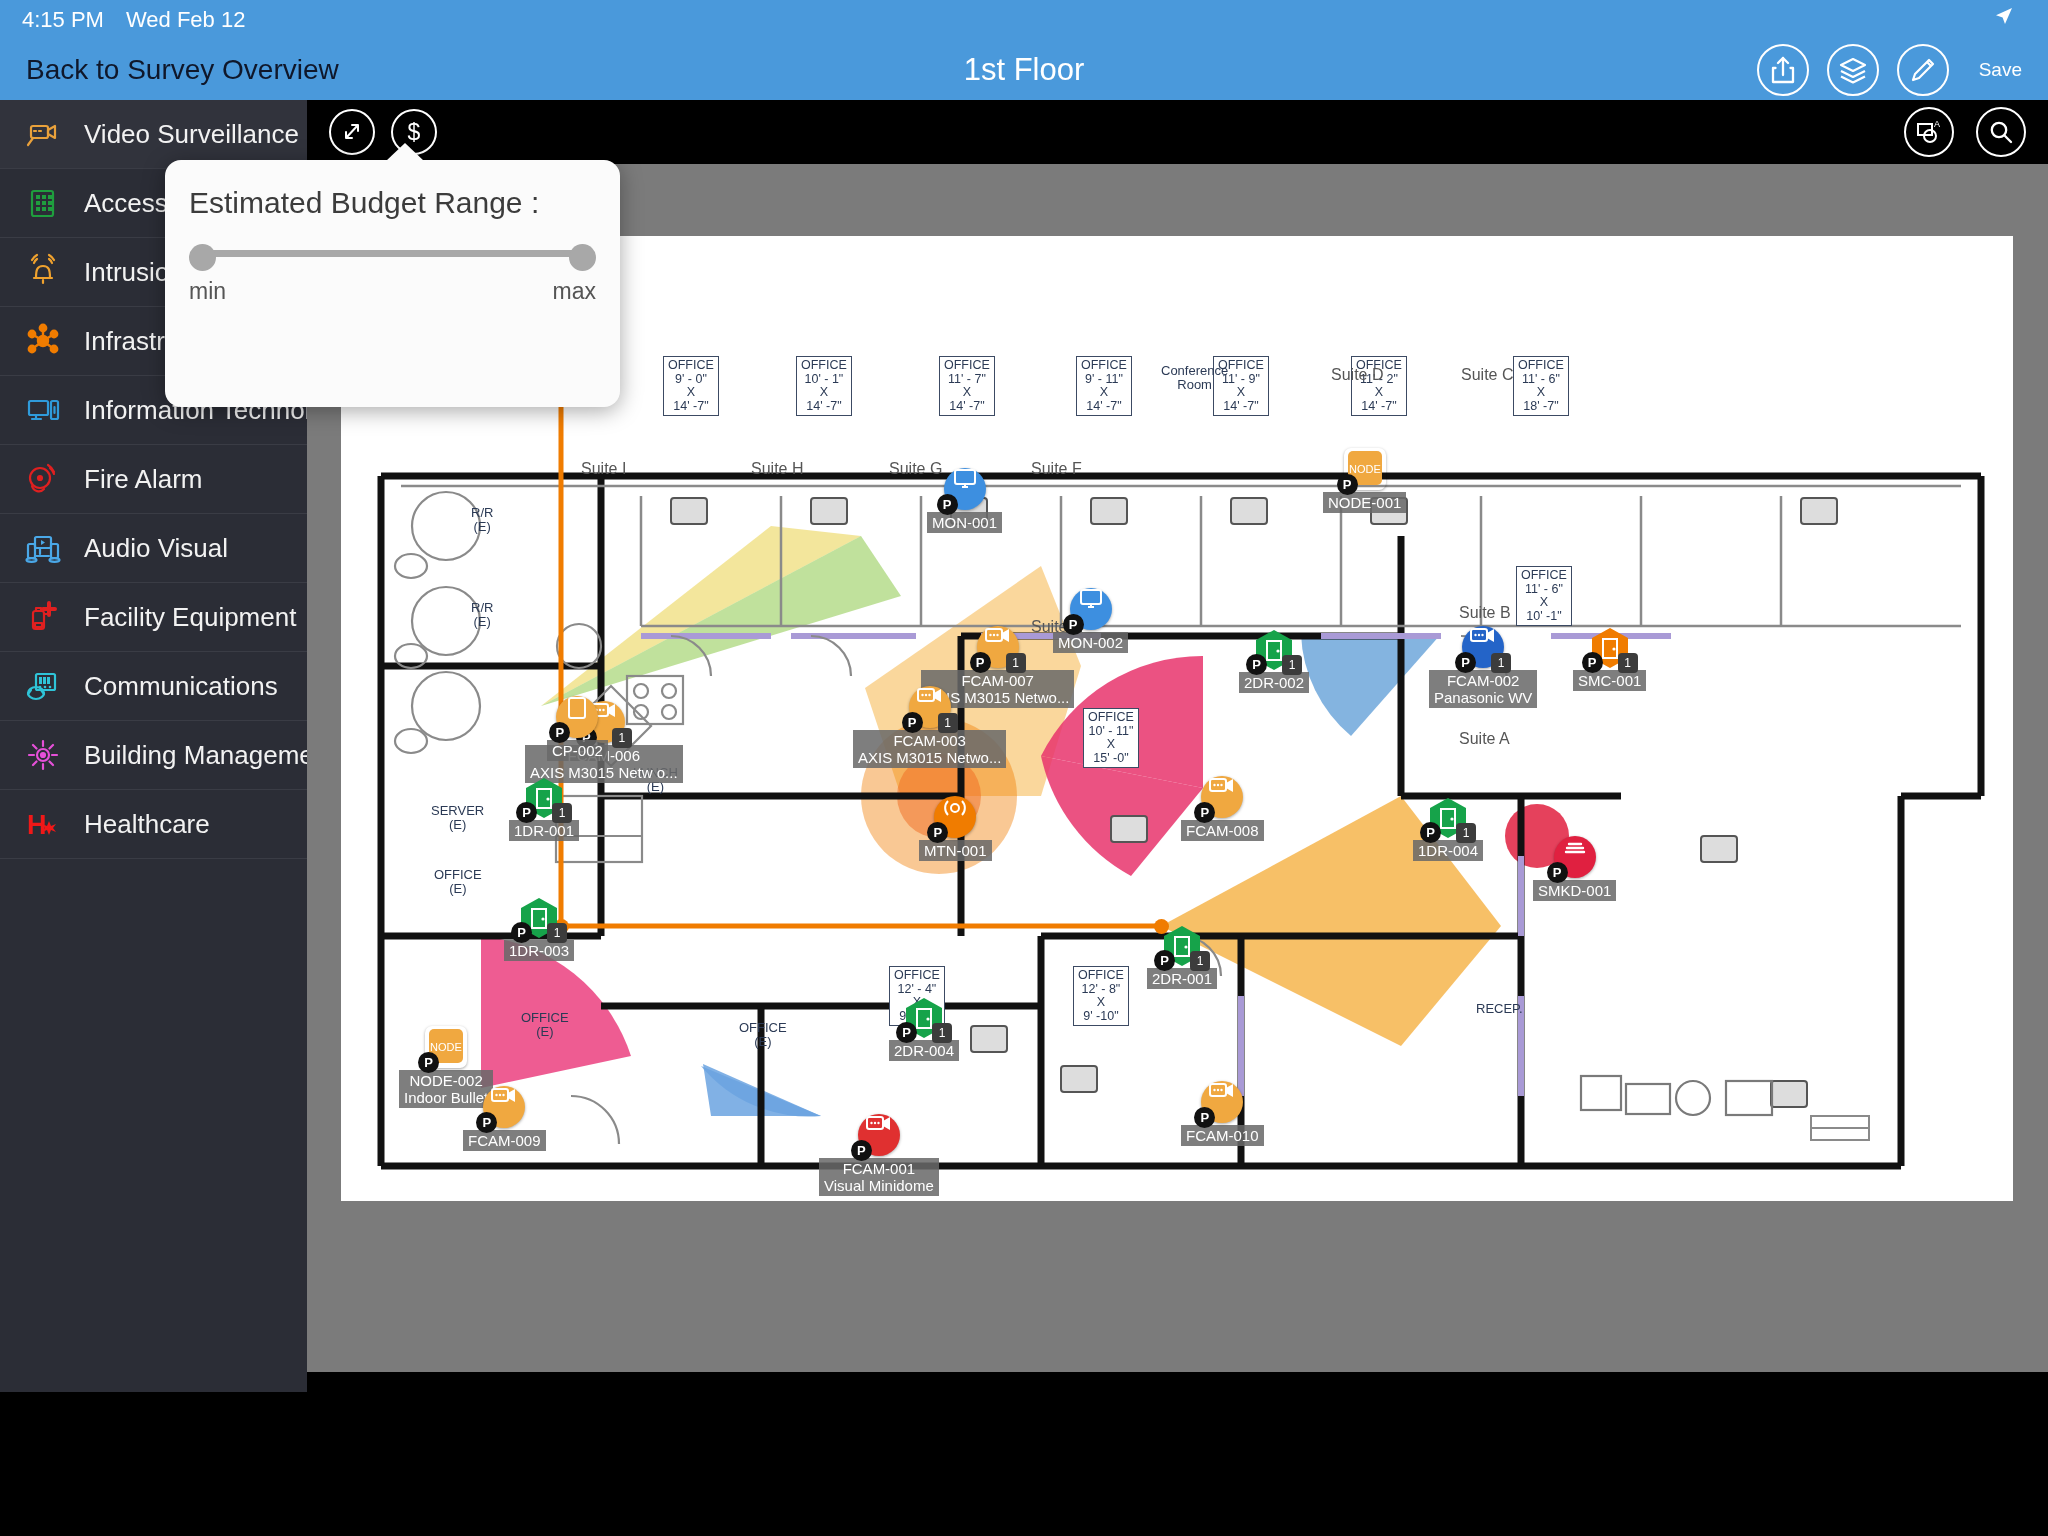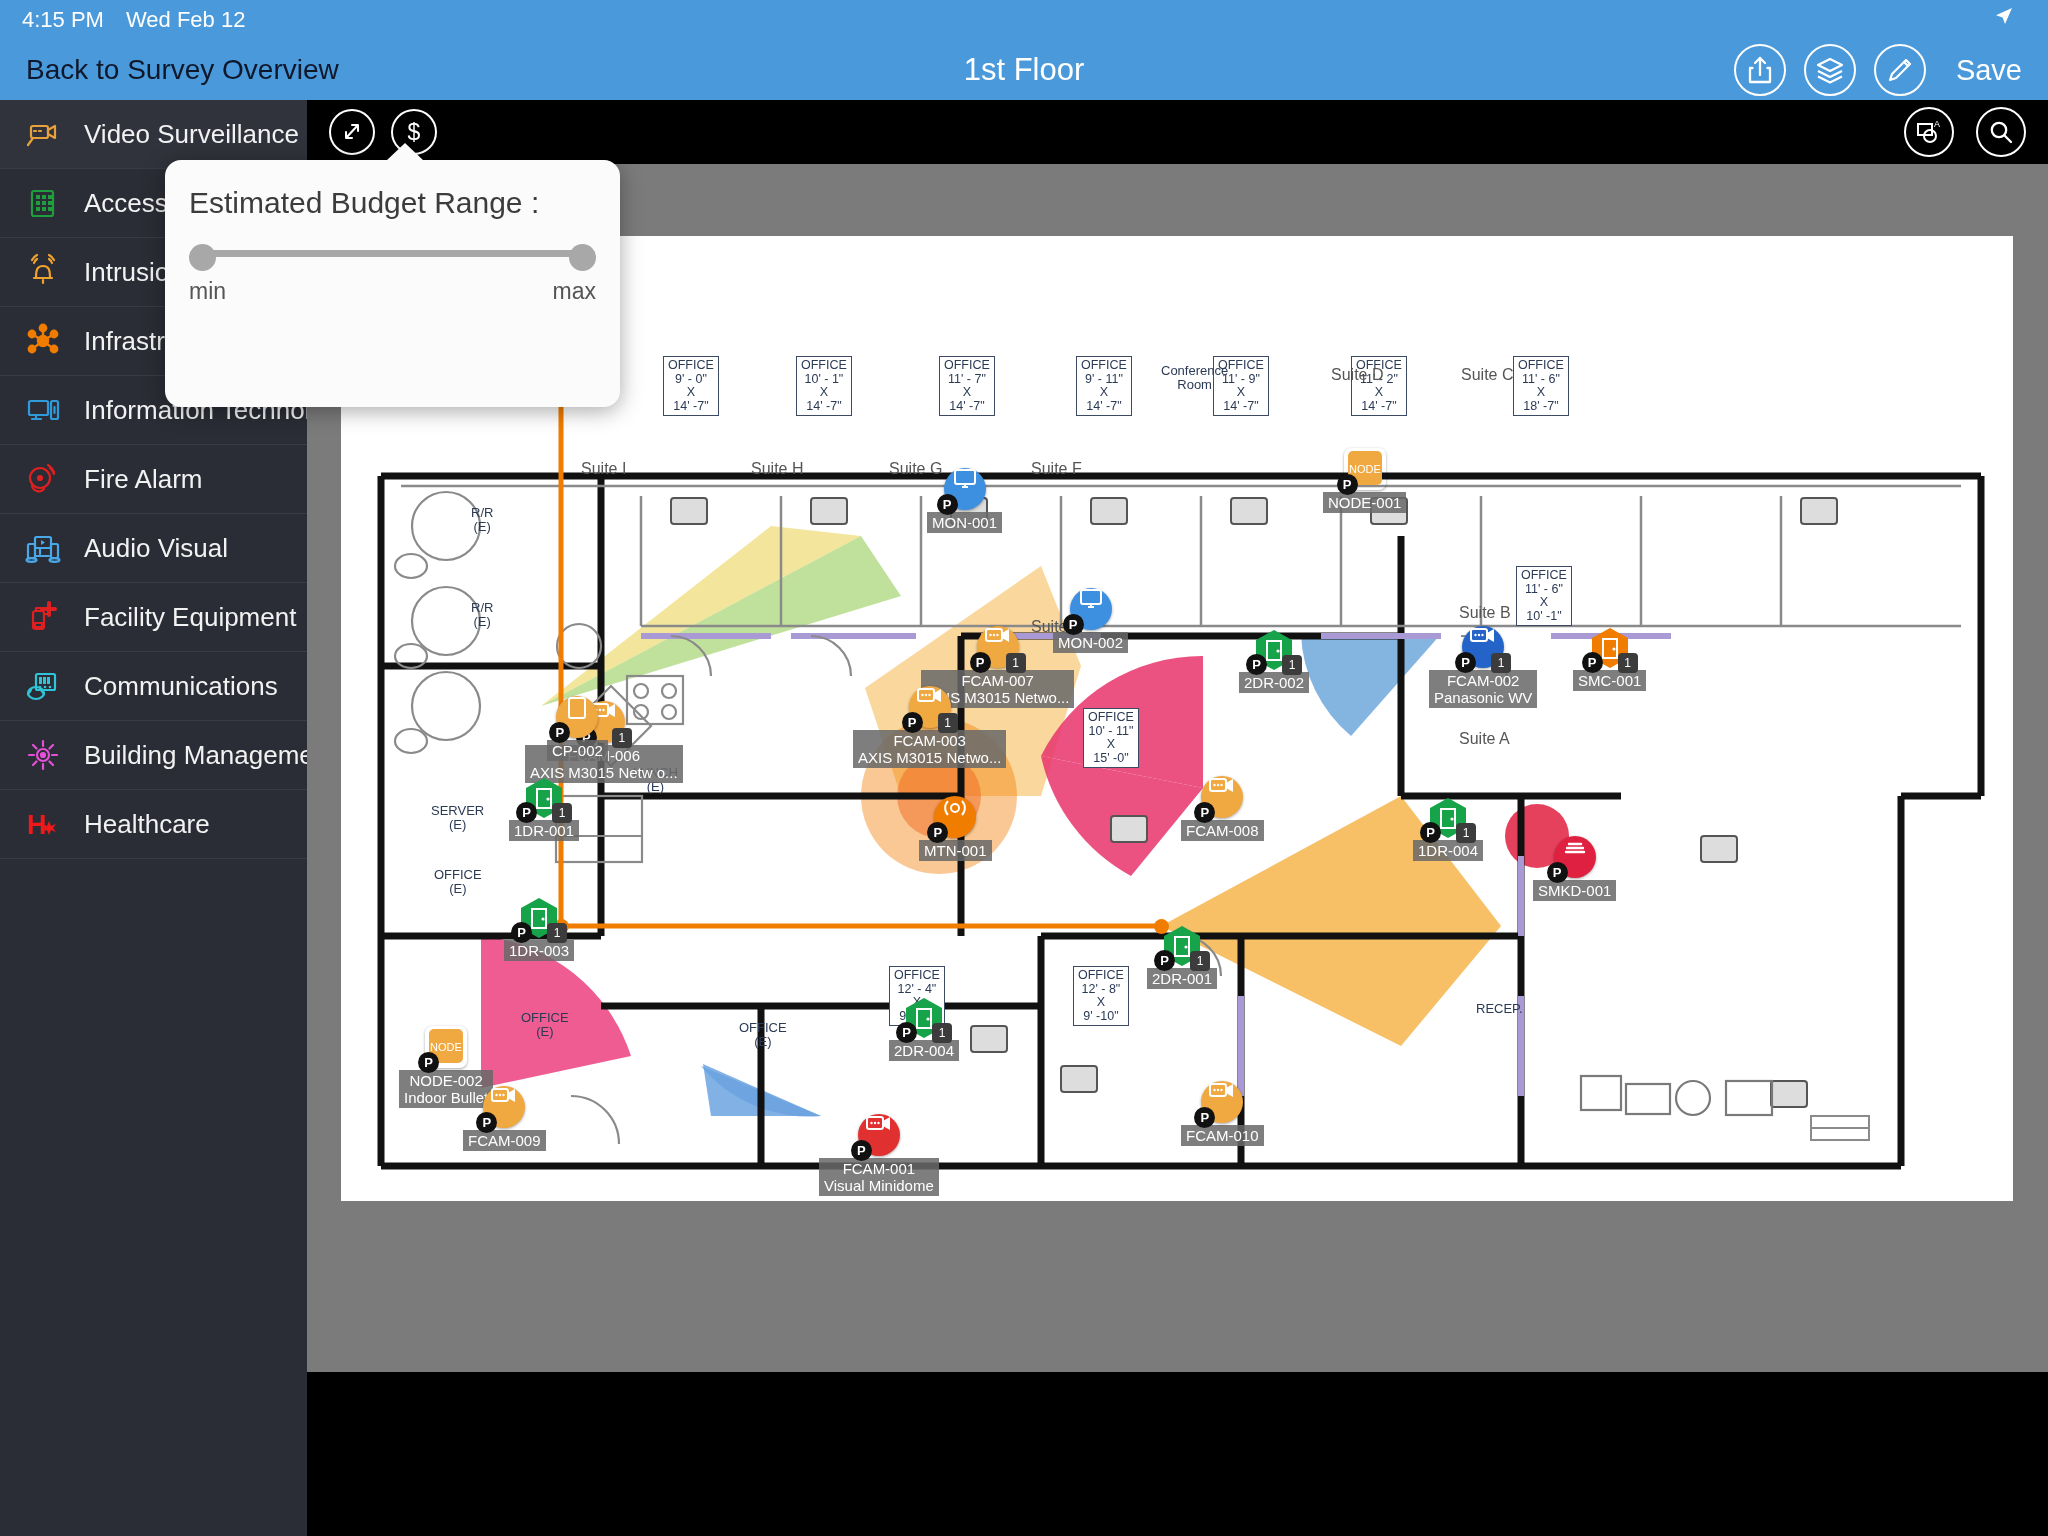--- a/index.html
+++ b/index.html
@@ -36,25 +36,25 @@
   .nav-back { font-size:28px; color:#0f172a; cursor:pointer; white-space:nowrap; }
   .nav-title {
     position:absolute; left:0; right:0; text-align:center;
     font-size:31px; pointer-events:none;
   }
   .nav-right { margin-left:auto; display:flex; align-items:center; gap:18px; z-index:2; }
   .circ-btn {
     width:52px; height:52px; border:2.5px solid #fff; border-radius:50%;
     display:flex; align-items:center; justify-content:center; cursor:pointer;
   }
-  .nav-save { font-size:29px; margin-left:12px; cursor:pointer; }
+  .nav-save { font-size:19px; margin-left:12px; cursor:pointer; }
 
   
   .sidebar {
-    position:absolute; left:0; top:100px; width:307px; height:1436px;
+    position:absolute; left:0; top:100px; width:307px; height:1292px;
     background:#2b2d36;
   }
   .side-item {
     height:69px; display:flex; align-items:center; gap:20px;
     padding-left:22px; border-bottom:1px solid #3a3c45; cursor:pointer;
     position:relative;
   }
   .side-item:first-child { background:#31333c; }
   .side-ico { width:42px; height:42px; flex:0 0 42px; display:flex; align-items:center; justify-content:center; }
   .side-lab { color:#f2f2f2; font-size:26px; white-space:nowrap; }

